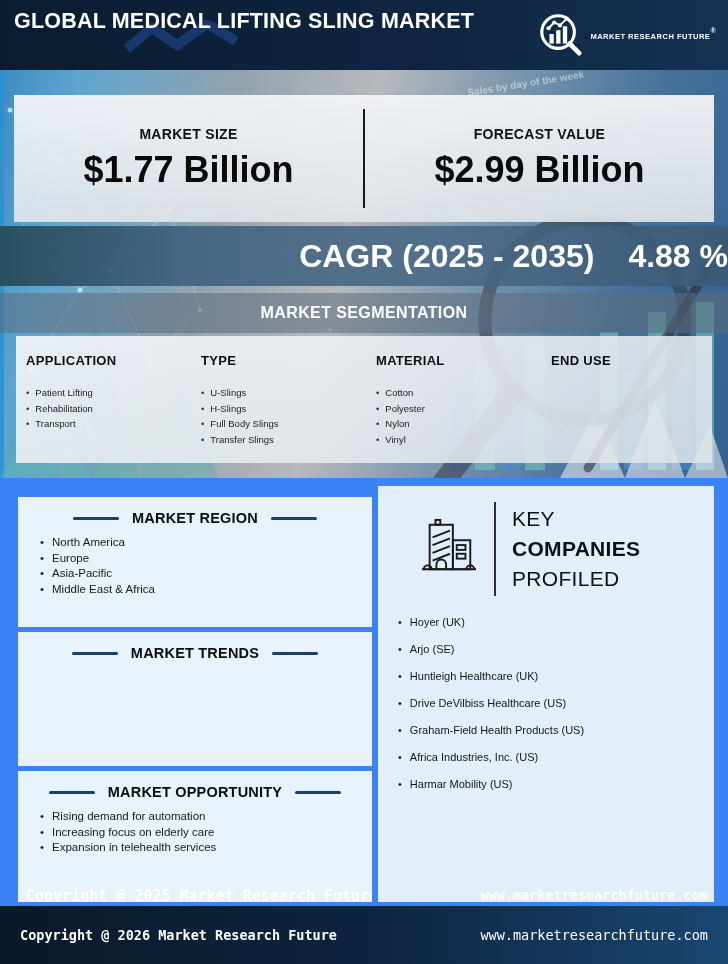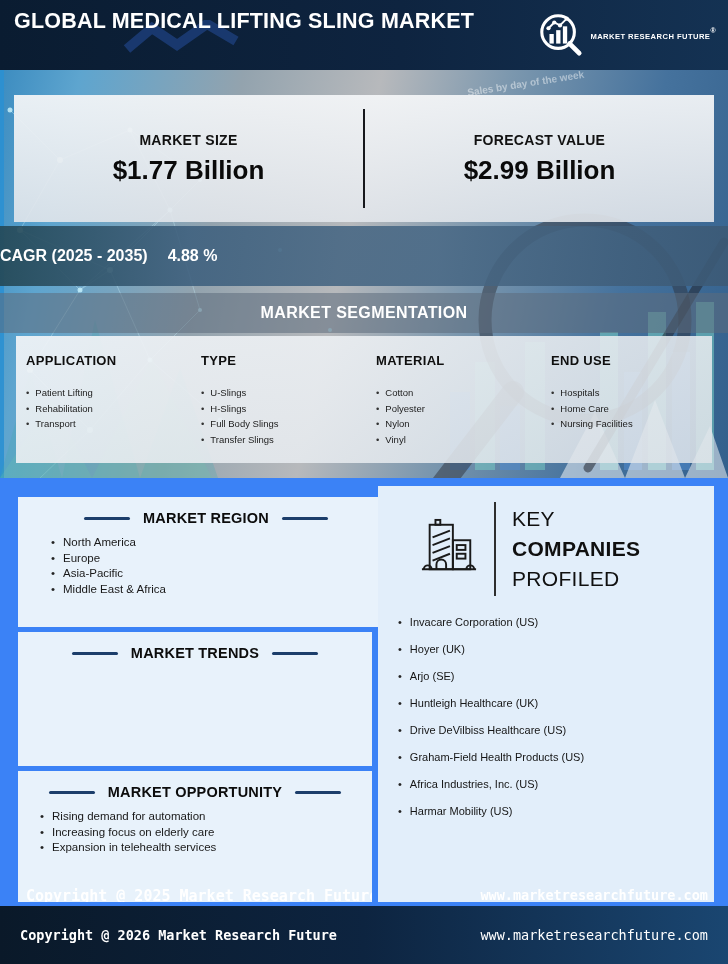--- a/index.html
+++ b/index.html
@@ -18,42 +18,42 @@
 
   
   .hero{position:absolute;left:0;top:70px;width:728px;height:408px;overflow:hidden;
       background:linear-gradient(102deg,#3c8cc0 0%,#5ea5cf 10%,#93a3ae 30%,#b7b9bc 47%,#7b97ae 63%,#45729d 82%,#33608c 100%);}
   .hero-decor{position:absolute;left:0;top:0;}
 
   .stats{position:absolute;left:14px;top:25px;width:700px;height:127px;display:flex;
       background:linear-gradient(180deg,rgba(243,245,247,.94),rgba(226,230,235,.9));}
   .stat-half{flex:1;display:flex;flex-direction:column;justify-content:center;align-items:center;gap:7px;}
   .stat-label{font-size:14px;font-weight:bold;color:#111;letter-spacing:.3px;}
-  .stat-value{font-size:26px;font-weight:bold;color:#0a0a0a;}
+  .stat-value{font-size:36px;font-weight:bold;color:#0a0a0a;}
   .stat-div{width:2px;background:#17181c;margin:14px 0;}
 
   .cagr{position:absolute;left:0;top:156px;width:728px;height:60px;color:#fff;
-      display:flex;align-items:center;justify-content:flex-start;gap:20px;font-weight:bold;font-size:16px;
+      display:flex;align-items:center;justify-content:flex-end;gap:34px;font-weight:bold;font-size:32px;
       background:linear-gradient(90deg,rgba(37,73,87,.92) 0%,rgba(61,95,125,.88) 26%,rgba(71,103,132,.86) 60%,rgba(60,90,118,.9) 100%);}
 
   .segband{position:absolute;left:0;top:223px;width:728px;height:40px;color:#fff;
       display:flex;align-items:center;justify-content:center;font-weight:bold;font-size:16px;letter-spacing:.4px;
       background:rgba(92,108,124,.55);}
 
   .segpanel{position:absolute;left:16px;top:266px;width:696px;height:127px;box-sizing:border-box;
       padding:17px 0 0 10px;display:grid;grid-template-columns:175px 175px 175px 1fr;
       background:linear-gradient(160deg,rgba(241,244,247,.93) 0%,rgba(223,228,233,.86) 100%);}
   .seg-title{font-size:13px;font-weight:bold;color:#0f0f0f;letter-spacing:.3px;}
   .seg-list{list-style:none;margin:17px 0 0;padding:0;}
   .seg-list li{font-size:9.5px;color:#1c1c1c;line-height:15.5px;}
   .seg-list li::before{content:"•";margin-right:6px;color:#333;}
 
   
   .panel{position:absolute;background:#e8f2fb;}
-  #p-region{left:18px;top:497px;width:354px;height:130px;padding-left:11px;}
+  #p-region{left:18px;top:497px;width:354px;height:130px;}
   #p-trends{left:18px;top:632px;width:354px;height:134px;}
   #p-opp{left:18px;top:771px;width:354px;height:131px;overflow:hidden;}
   #p-comp{left:378px;top:486px;width:336px;height:416px;background:#e2eefa;overflow:hidden;}
 
   .sec-head{display:flex;align-items:center;justify-content:center;gap:13px;padding-top:13px;}
   .dash{width:46px;height:3px;background:#1c3e6b;border-radius:1.5px;}
   .sec-title{font-size:14.5px;font-weight:bold;color:#0c0c0c;letter-spacing:.2px;}
   .sec-list{list-style:none;margin:9px 0 0;padding:0 0 0 22px;}
   .sec-list li{font-size:11.5px;color:#191919;line-height:15.5px;}
   .sec-list li::before{content:"•";margin-right:8px;color:#222;}
@@ -211,26 +211,20 @@
         <ul class="seg-list">
 
         <li>Cotton</li>
             <li>Polyester</li>
             <li>Nylon</li>
             <li>Vinyl</li>
           </ul>
       </div>
       <div class="seg-col">
         <div class="seg-title">END USE</div>
-        <ul class="seg-list">
-
-        <li>Hospitals</li>
-            <li>Home Care</li>
-            <li>Nursing Facilities</li>
-          </ul>
       </div>
     </div>
   </div>
 
   <div class="panel" id="p-region">
     <div class="sec-head">
       <span class="dash"></span>
       <span class="sec-title">MARKET REGION</span>
       <span class="dash"></span>
     </div>
@@ -289,21 +283,20 @@
       </span>
       <span class="comp-div"></span>
       <div class="comp-title">
         <div>KEY</div>
         <div class="bold">COMPANIES</div>
         <div>PROFILED</div>
       </div>
     </div>
     <ul class="comp-list">
 
-    <li>Invacare Corporation (US)</li>
         <li>Hoyer (UK)</li>
         <li>Arjo (SE)</li>
         <li>Huntleigh Healthcare (UK)</li>
         <li>Drive DeVilbiss Healthcare (US)</li>
         <li>Graham-Field Health Products (US)</li>
         <li>Africa Industries, Inc. (US)</li>
         <li>Harmar Mobility (US)</li>
       </ul>
     <div class="wm">
       <span>www.marketresearchfuture.com</span>

